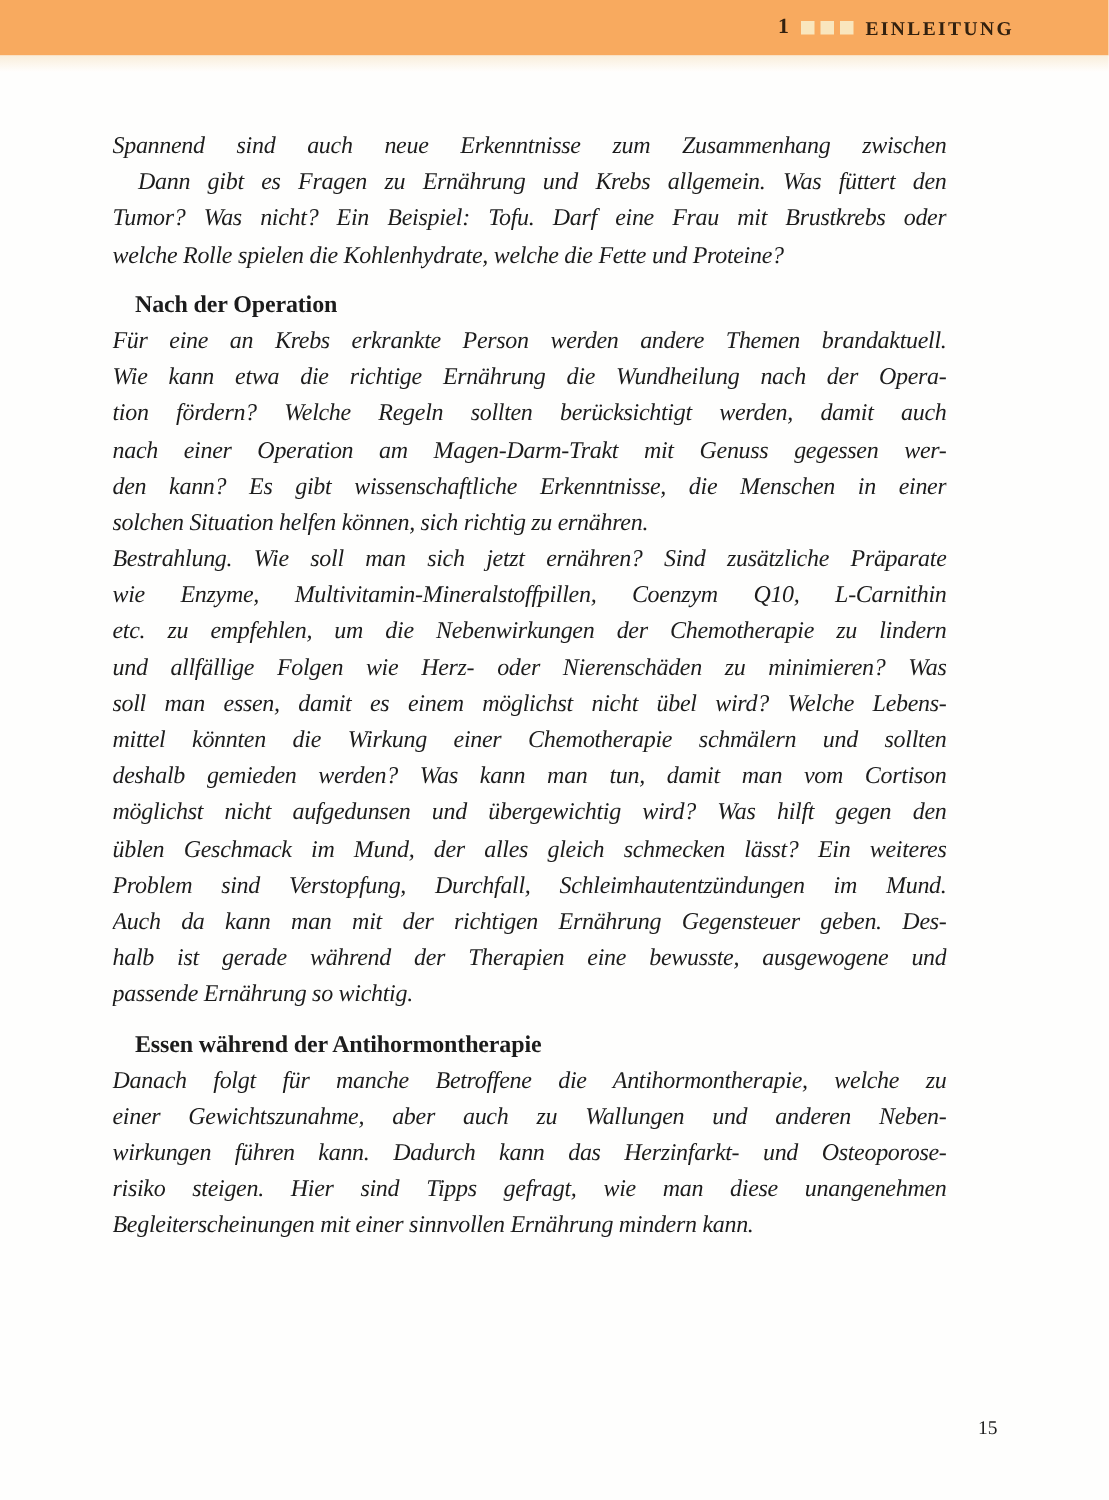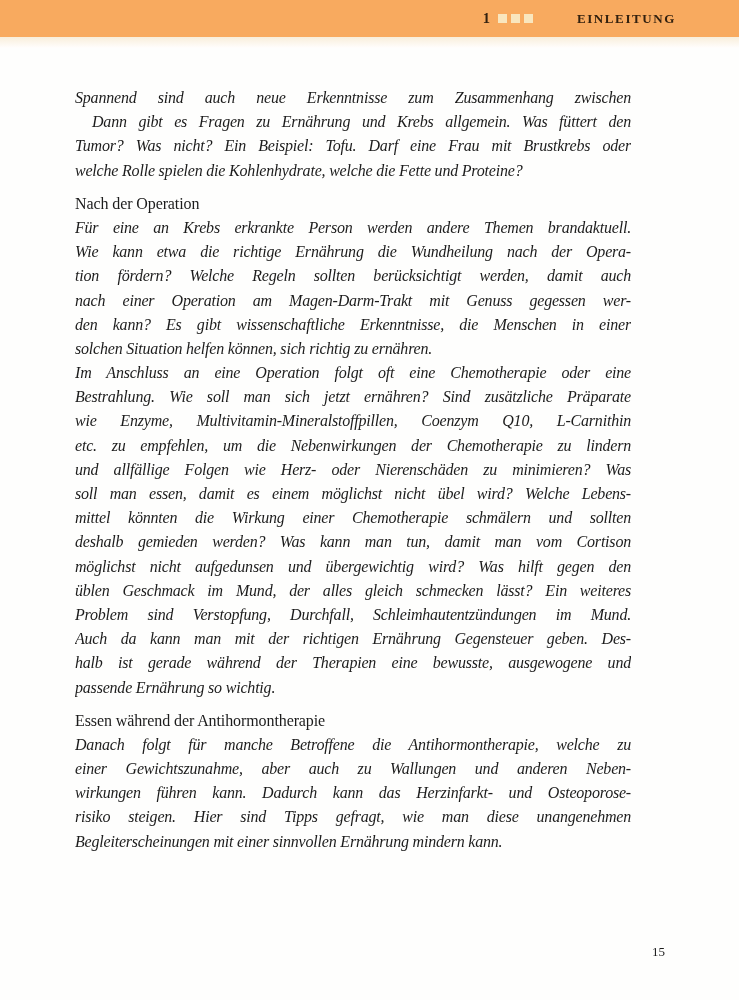--- a/index.html
+++ b/index.html
@@ -31,21 +31,21 @@
   .chapter-number {
     font-weight: bold; font-size: 14.5px;
   }
   .marker-squares {
     display: flex; gap: 4px; margin: 0 8px 0 8px;
   }
   .marker-squares .sq {
     width: 9px; height: 9px; background: #f9e6be; display: block;
   }
   .chapter-title {
-    font-weight: bold; font-size: 13px; letter-spacing: 1.6px; margin-left: 36px;
+    font-weight: bold; font-size: 13px; letter-spacing: 1.6px;
   }
   
   .content-area {
     position: absolute; left: 75px; top: 86px; width: 556px;
     color: #1c1c1c;
     font-size: 16px;
     letter-spacing: -0.2px;
   }
   .pline {
     display: block;
@@ -55,24 +55,25 @@
     text-align-last: justify;
     font-style: italic;
     -moz-text-align-last: justify;
   }
   .pline.last {
     text-align-last: left;
     -moz-text-align-last: left;
   }
   .pline.indent { text-indent: 17px; }
   .heading {
-    font-weight: normal;
+    font-weight: bold;
     height: 24.2px; line-height: 24.2px;
     margin-top: 9px;
     letter-spacing: -0.1px;
+    margin-left: 15px;
   }
   
   .page-number {
     position: absolute; top: 944px; right: 74px;
     width: 60px; text-align: right;
     font-size: 13px; color: #1c1c1c;
   }
 </style>
 </head>
 <body>
@@ -104,21 +105,20 @@
       <div class="heading">Nach der Operation</div>
       <div class="paragraph">
         <div class="pline">Für eine an Krebs erkrankte Person werden andere Themen brandaktuell.</div>
         <div class="pline">Wie kann etwa die richtige Ernährung die Wundheilung nach der Opera-</div>
         <div class="pline">tion fördern? Welche Regeln sollten berücksichtigt werden, damit auch</div>
         <div class="pline">nach einer Operation am Magen-Darm-Trakt mit Genuss gegessen wer-</div>
         <div class="pline">den kann? Es gibt wissenschaftliche Erkenntnisse, die Menschen in einer</div>
         <div class="pline last">solchen Situation helfen können, sich richtig zu ernähren.</div>
       </div>
       <div class="paragraph">
-        <div class="pline">Im Anschluss an eine Operation folgt oft eine Chemotherapie oder eine</div>
         <div class="pline">Bestrahlung. Wie soll man sich jetzt ernähren? Sind zusätzliche Präparate</div>
         <div class="pline">wie Enzyme, Multivitamin-Mineralstoffpillen, Coenzym Q10, L-Carnithin</div>
         <div class="pline">etc. zu empfehlen, um die Nebenwirkungen der Chemotherapie zu lindern</div>
         <div class="pline">und allfällige Folgen wie Herz- oder Nierenschäden zu minimieren? Was</div>
         <div class="pline">soll man essen, damit es einem möglichst nicht übel wird? Welche Lebens-</div>
         <div class="pline">mittel könnten die Wirkung einer Chemotherapie schmälern und sollten</div>
         <div class="pline">deshalb gemieden werden? Was kann man tun, damit man vom Cortison</div>
         <div class="pline">möglichst nicht aufgedunsen und übergewichtig wird? Was hilft gegen den</div>
         <div class="pline">üblen Geschmack im Mund, der alles gleich schmecken lässt? Ein weiteres</div>
         <div class="pline">Problem sind Verstopfung, Durchfall, Schleimhautentzündungen im Mund.</div>

